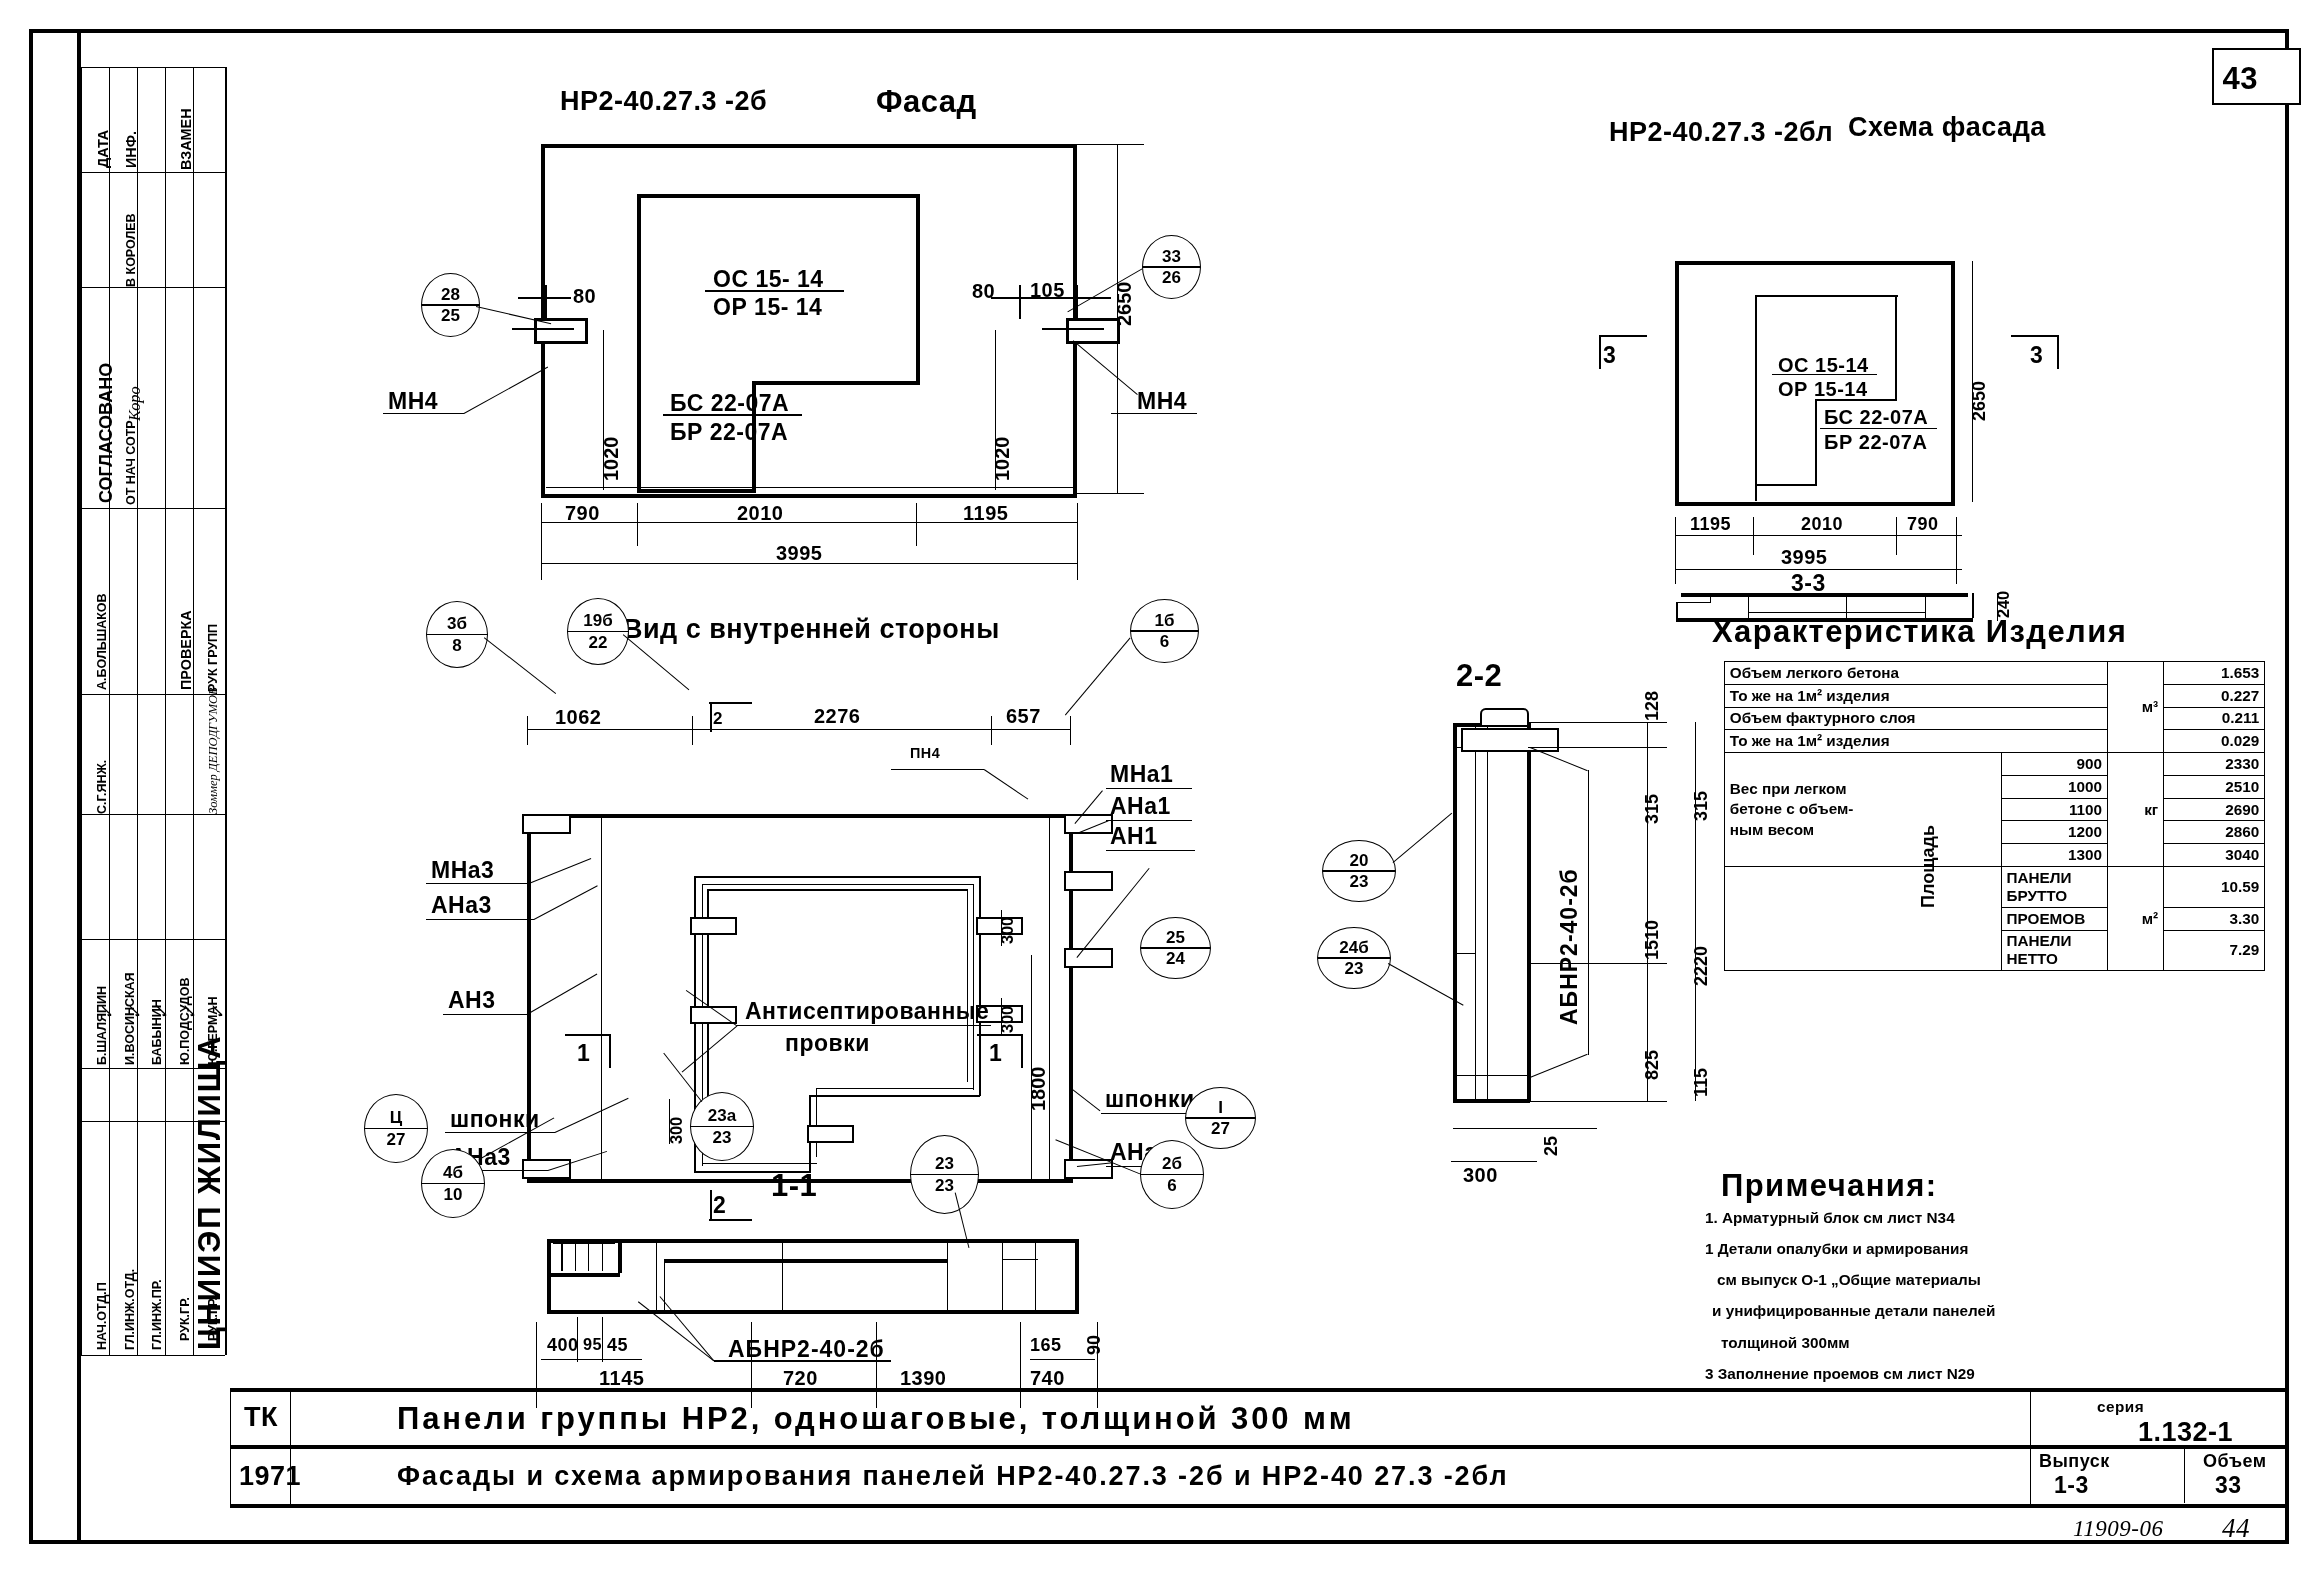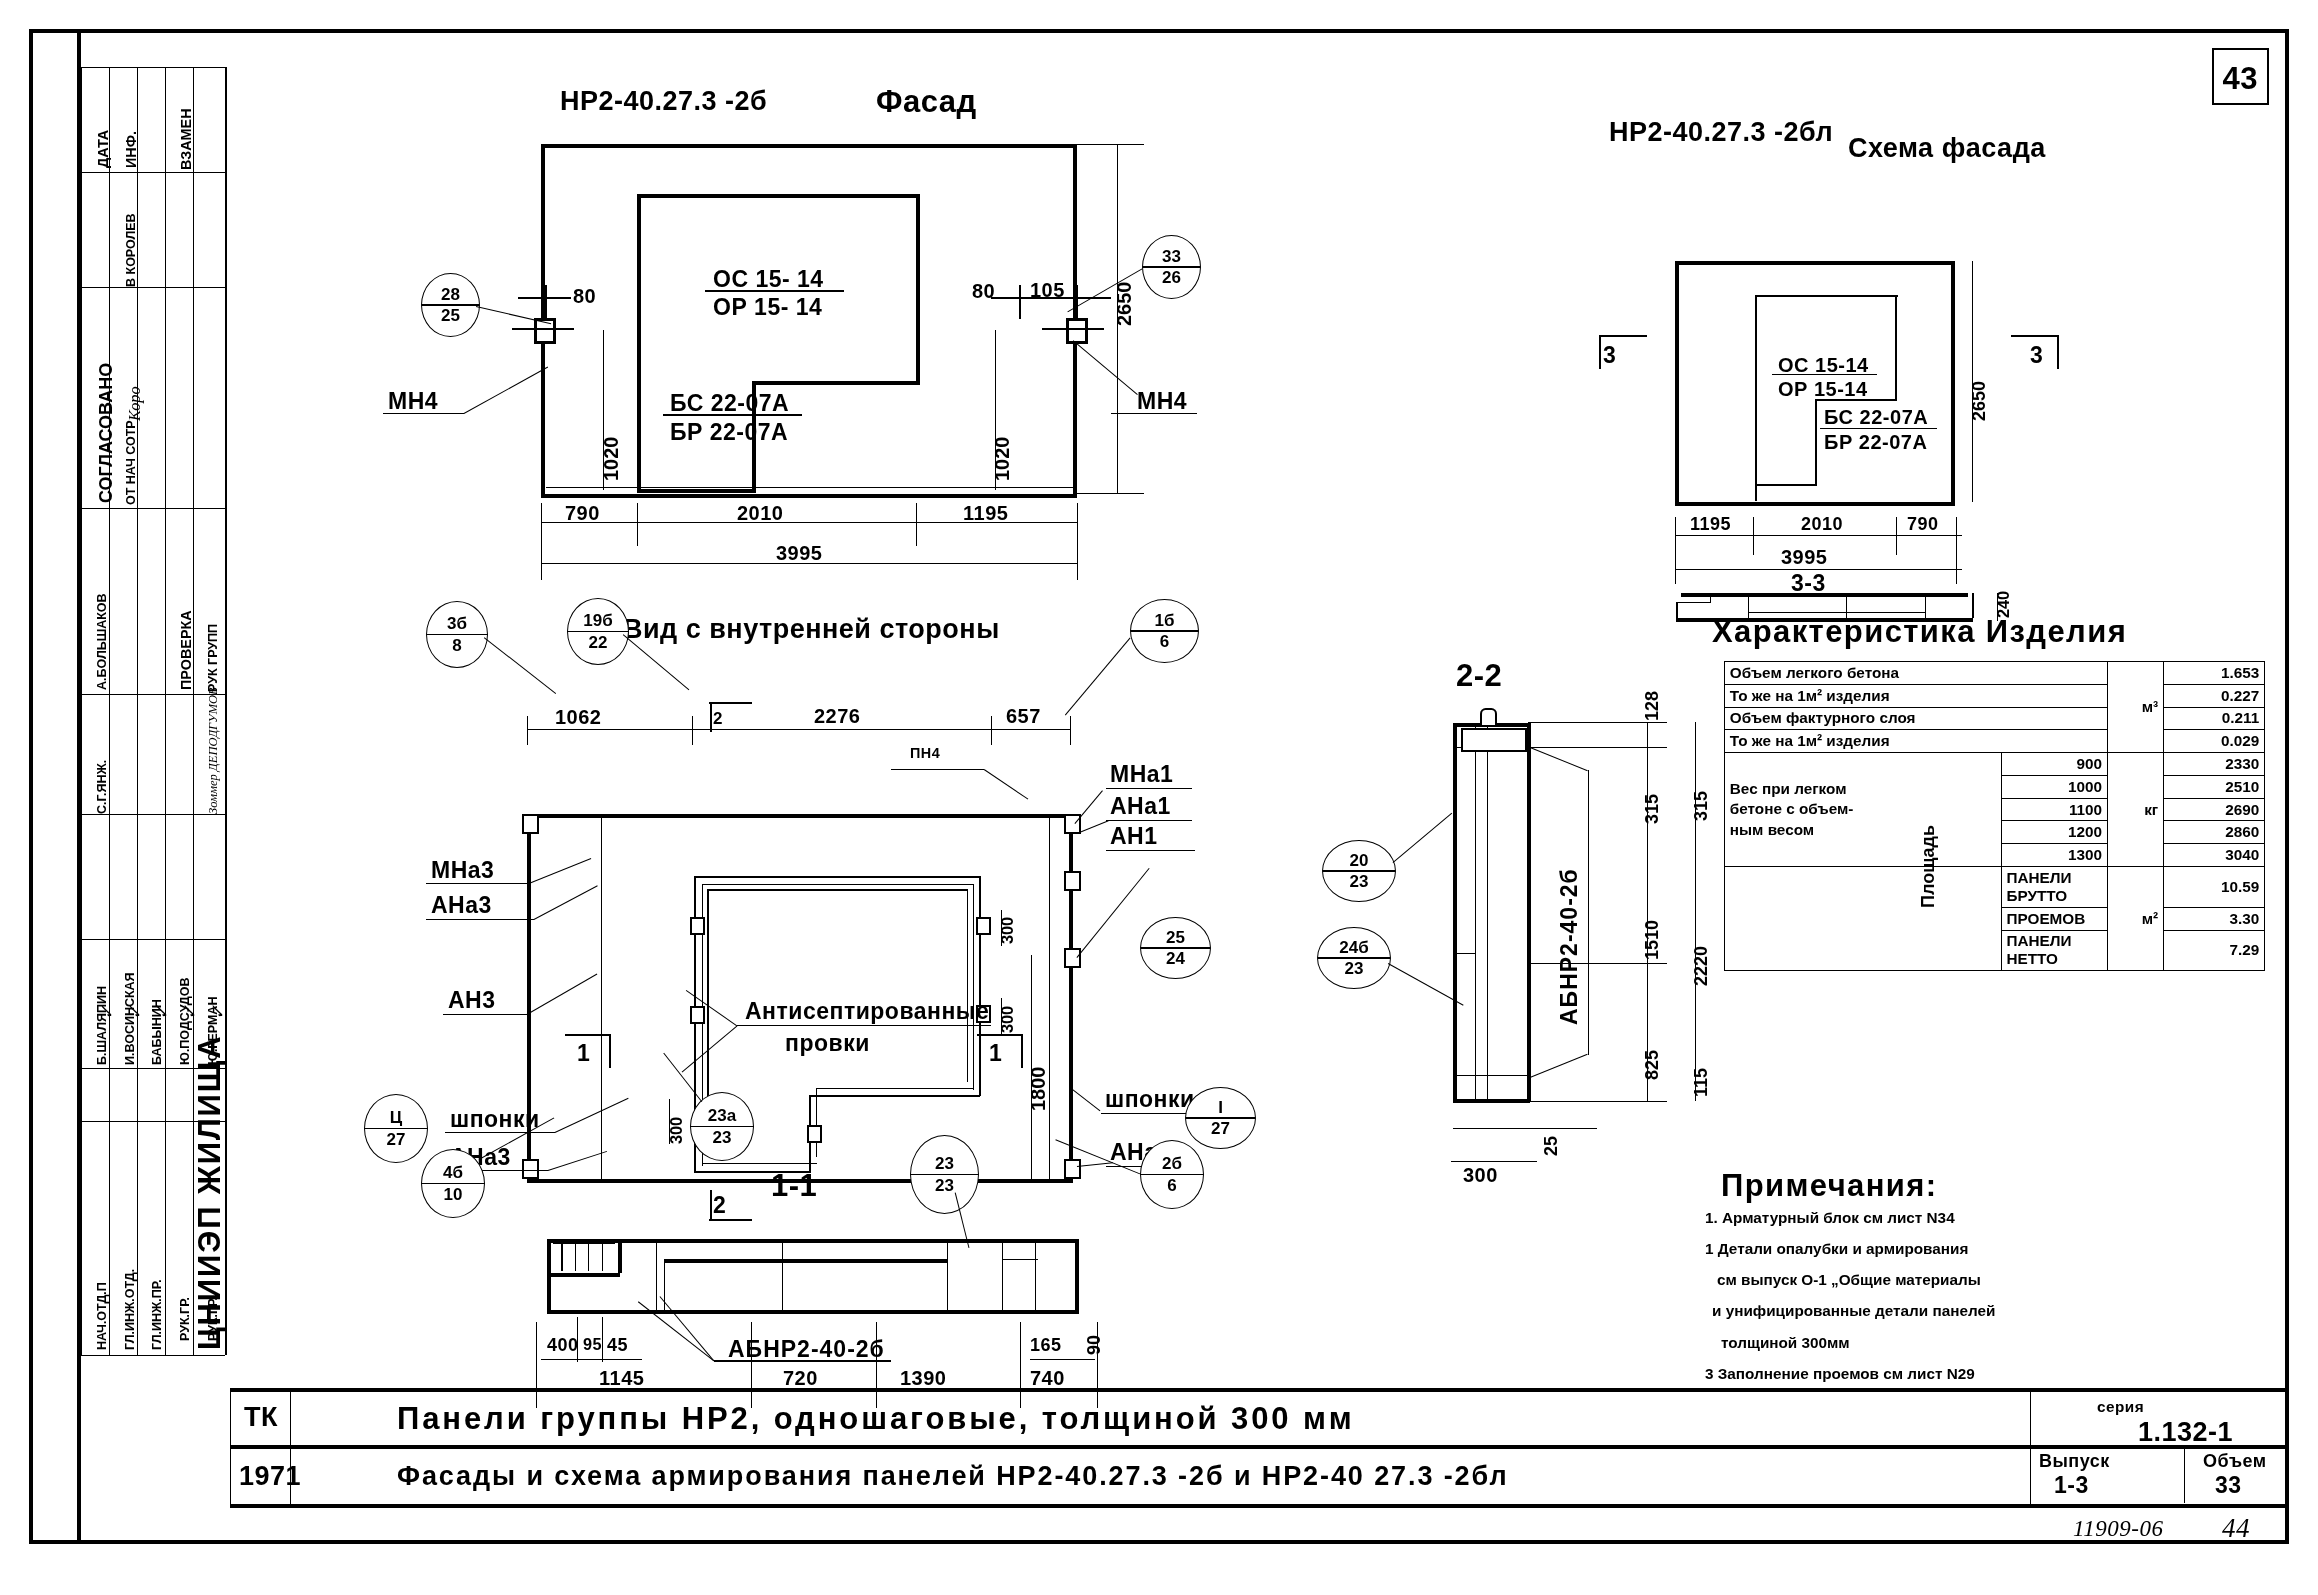--- a/index.html
+++ b/index.html
@@ -1,20 +1,20 @@
 <!DOCTYPE html>
 <html style="font-size:7.7px"><head>
 <meta charset="utf-8">
 <style>
   html,body{margin:0;padding:0;background:#fff;}
   body{font-family:"Liberation Sans",sans-serif;color:#000;}
   #sheet{position:relative;width:2319px;height:1595px;background:#fff;overflow:hidden;}
 
   
-  .abs{position:absolute;}
+  .abs{position:absolute;padding-left:32px;}
   .ln{position:absolute;background:#000;}
   .hl{height:1.4px;}           
   .vl{width:1.4px;}            
   .hl-b{height:4.3px;}         
   .vl-b{width:4.3px;}          
   .hl-m{height:2.4px;}
   .vl-m{width:2.4px;}
 
   .txt{position:absolute;white-space:nowrap;font-weight:bold;letter-spacing:0.5px;}
   .t14{font-size:12.5px;}
@@ -201,21 +201,21 @@
     <div class="bub" style="left:1142px;top:235px;width:57px;height:62px;">
       <span class="top">33</span>
       <span class="mid"></span>
       <span class="bot">26</span>
     </div>
     <div class="lead" style="left:1142px;top:268px;width:86px;transform:rotate(150deg);"></div>
   </div>
 
   <div>
     <span class="txt t30" style="left:1609px;top:117px;">НР2-40.27.3 -2бл</span>
-    <span class="txt t30" style="left:1848px;top:133px;">Схема фасада</span>
+    <span class="txt t30" style="left:1848px;top:112px;">Схема фасада</span>
 
     <div class="ln hl-b" style="left:1675px;top:261px;width:280px;"></div>
     <div class="ln vl-b" style="left:1675px;top:261px;height:244px;"></div>
     <div class="ln vl-b" style="left:1951px;top:261px;height:244px;"></div>
     <div class="ln hl-b" style="left:1675px;top:502px;width:280px;"></div>
 
     <div class="ln hl-m" style="left:1755px;top:295px;width:143px;"></div>
     <div class="ln vl-m" style="left:1755px;top:295px;height:206px;"></div>
     <div class="ln vl-m" style="left:1895px;top:295px;height:105px;"></div>
     <div class="ln hl-m" style="left:1815px;top:399px;width:82px;"></div>

